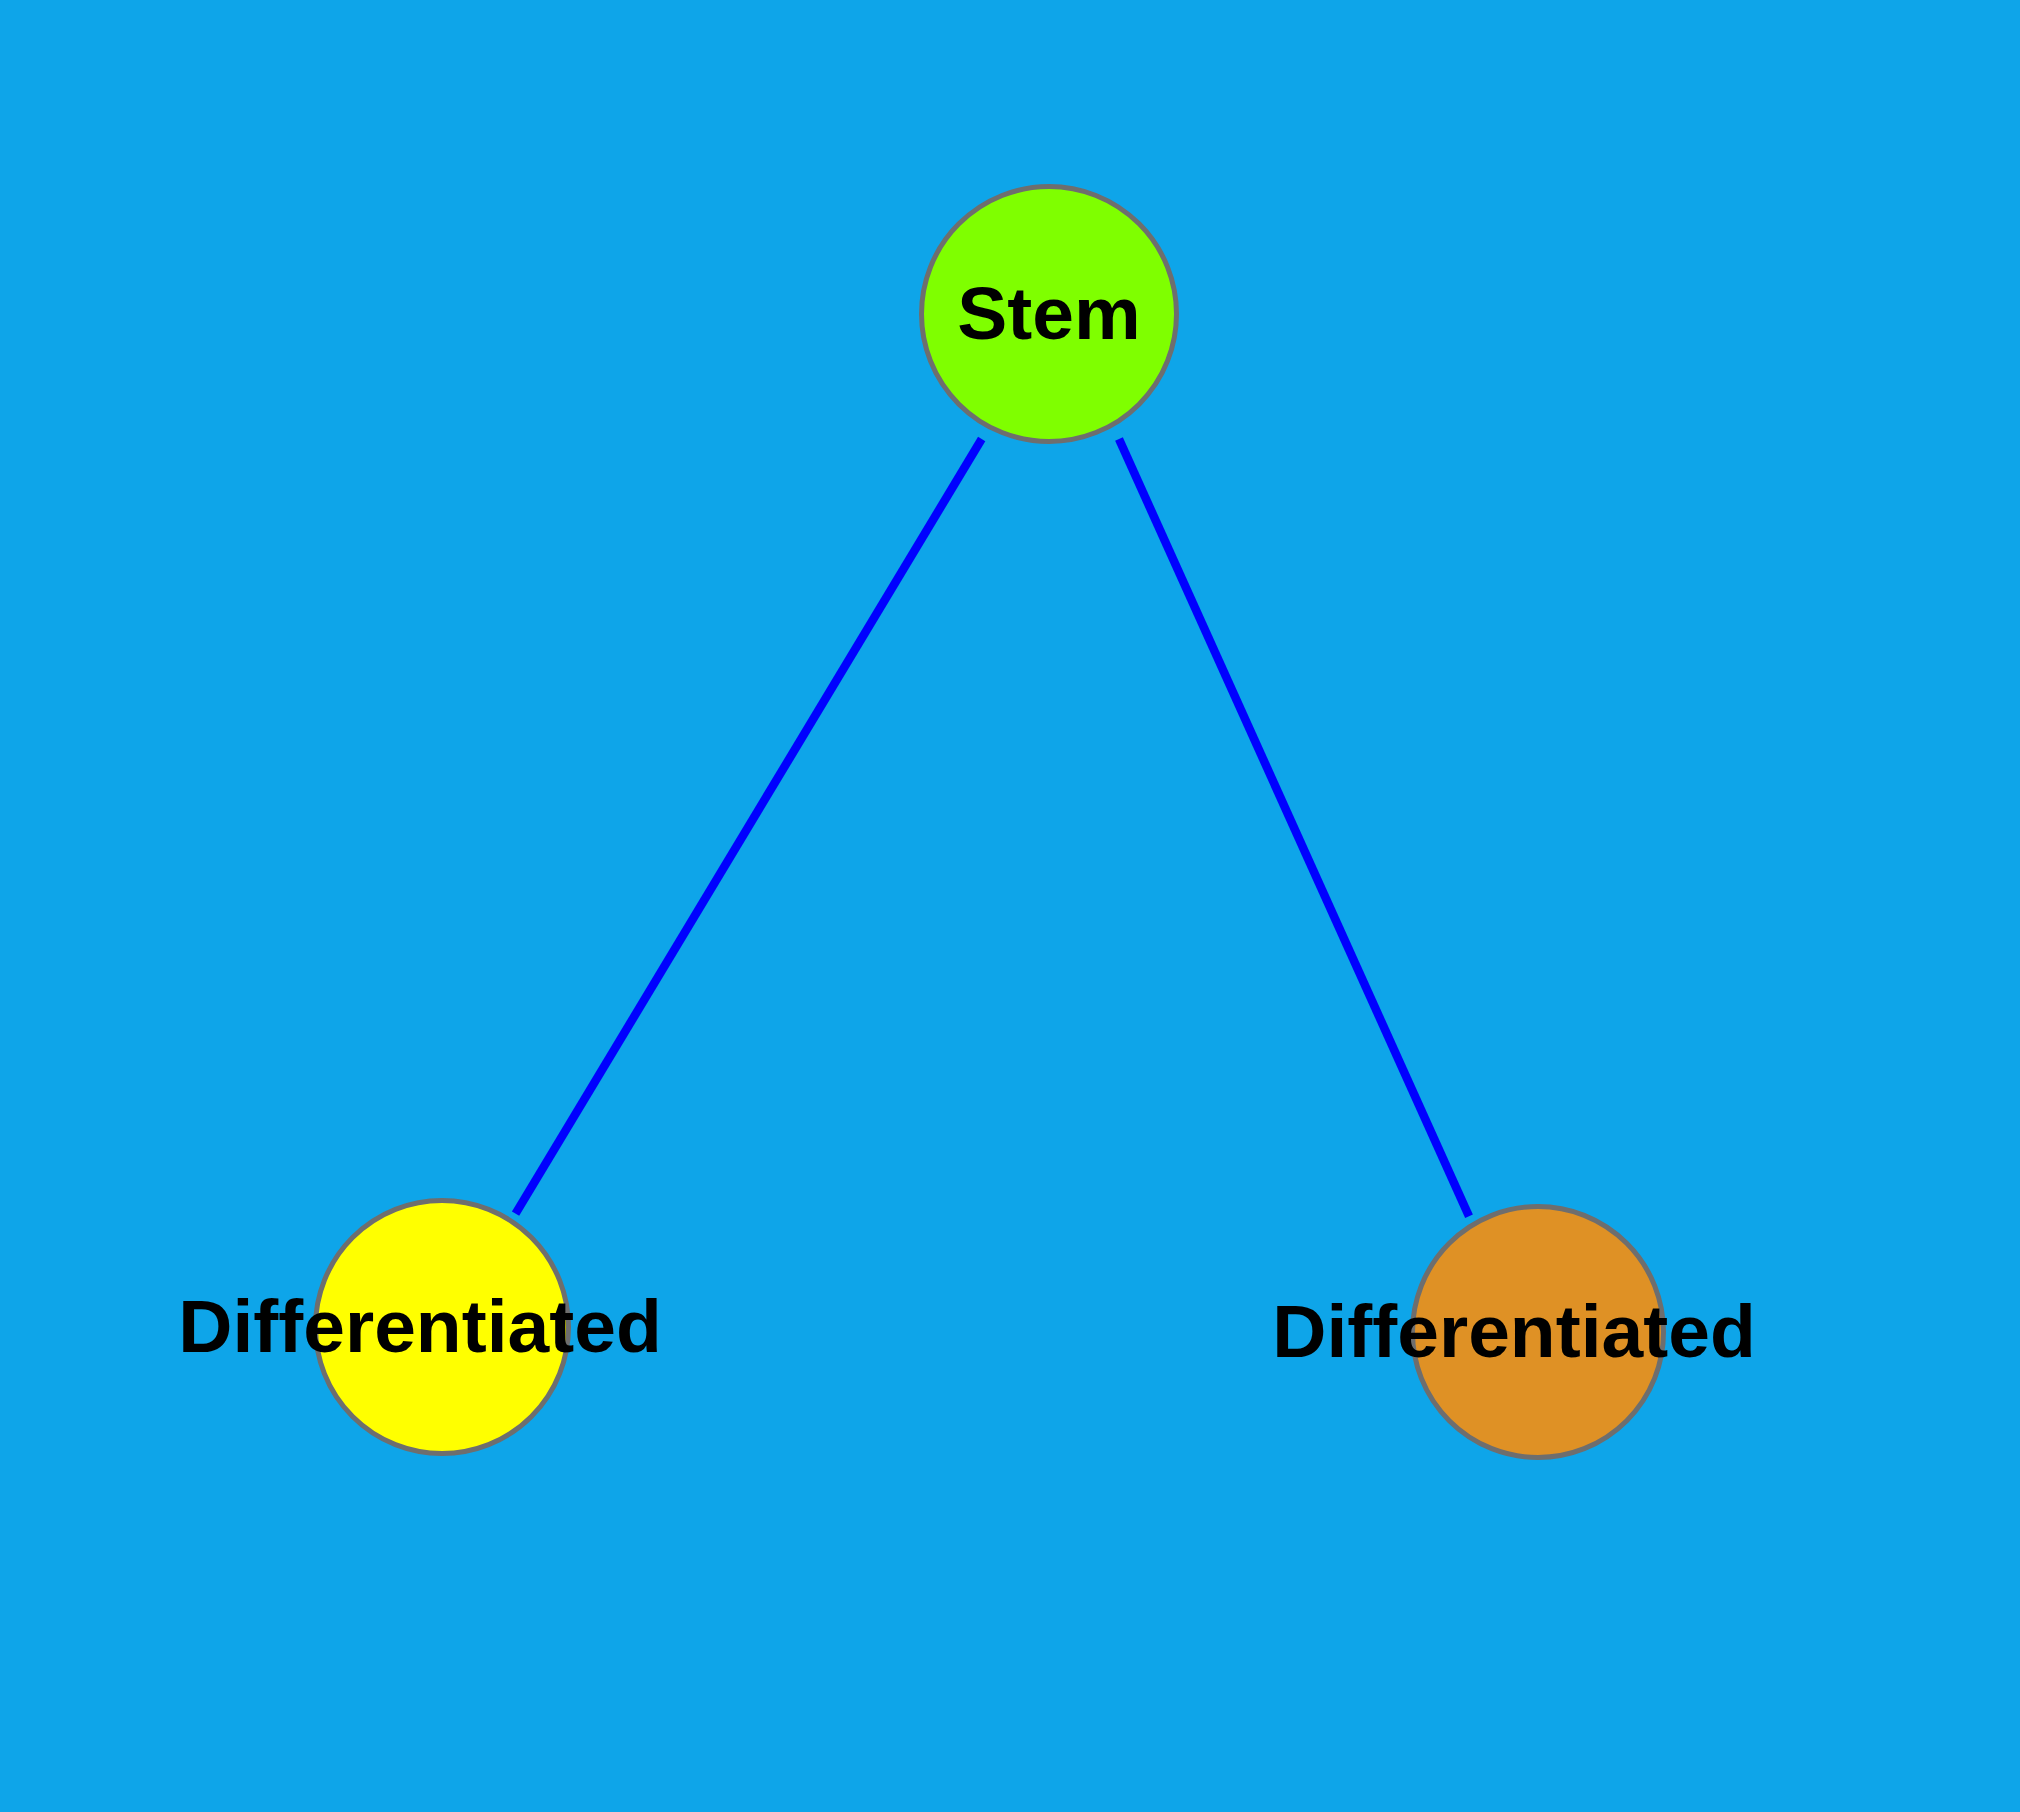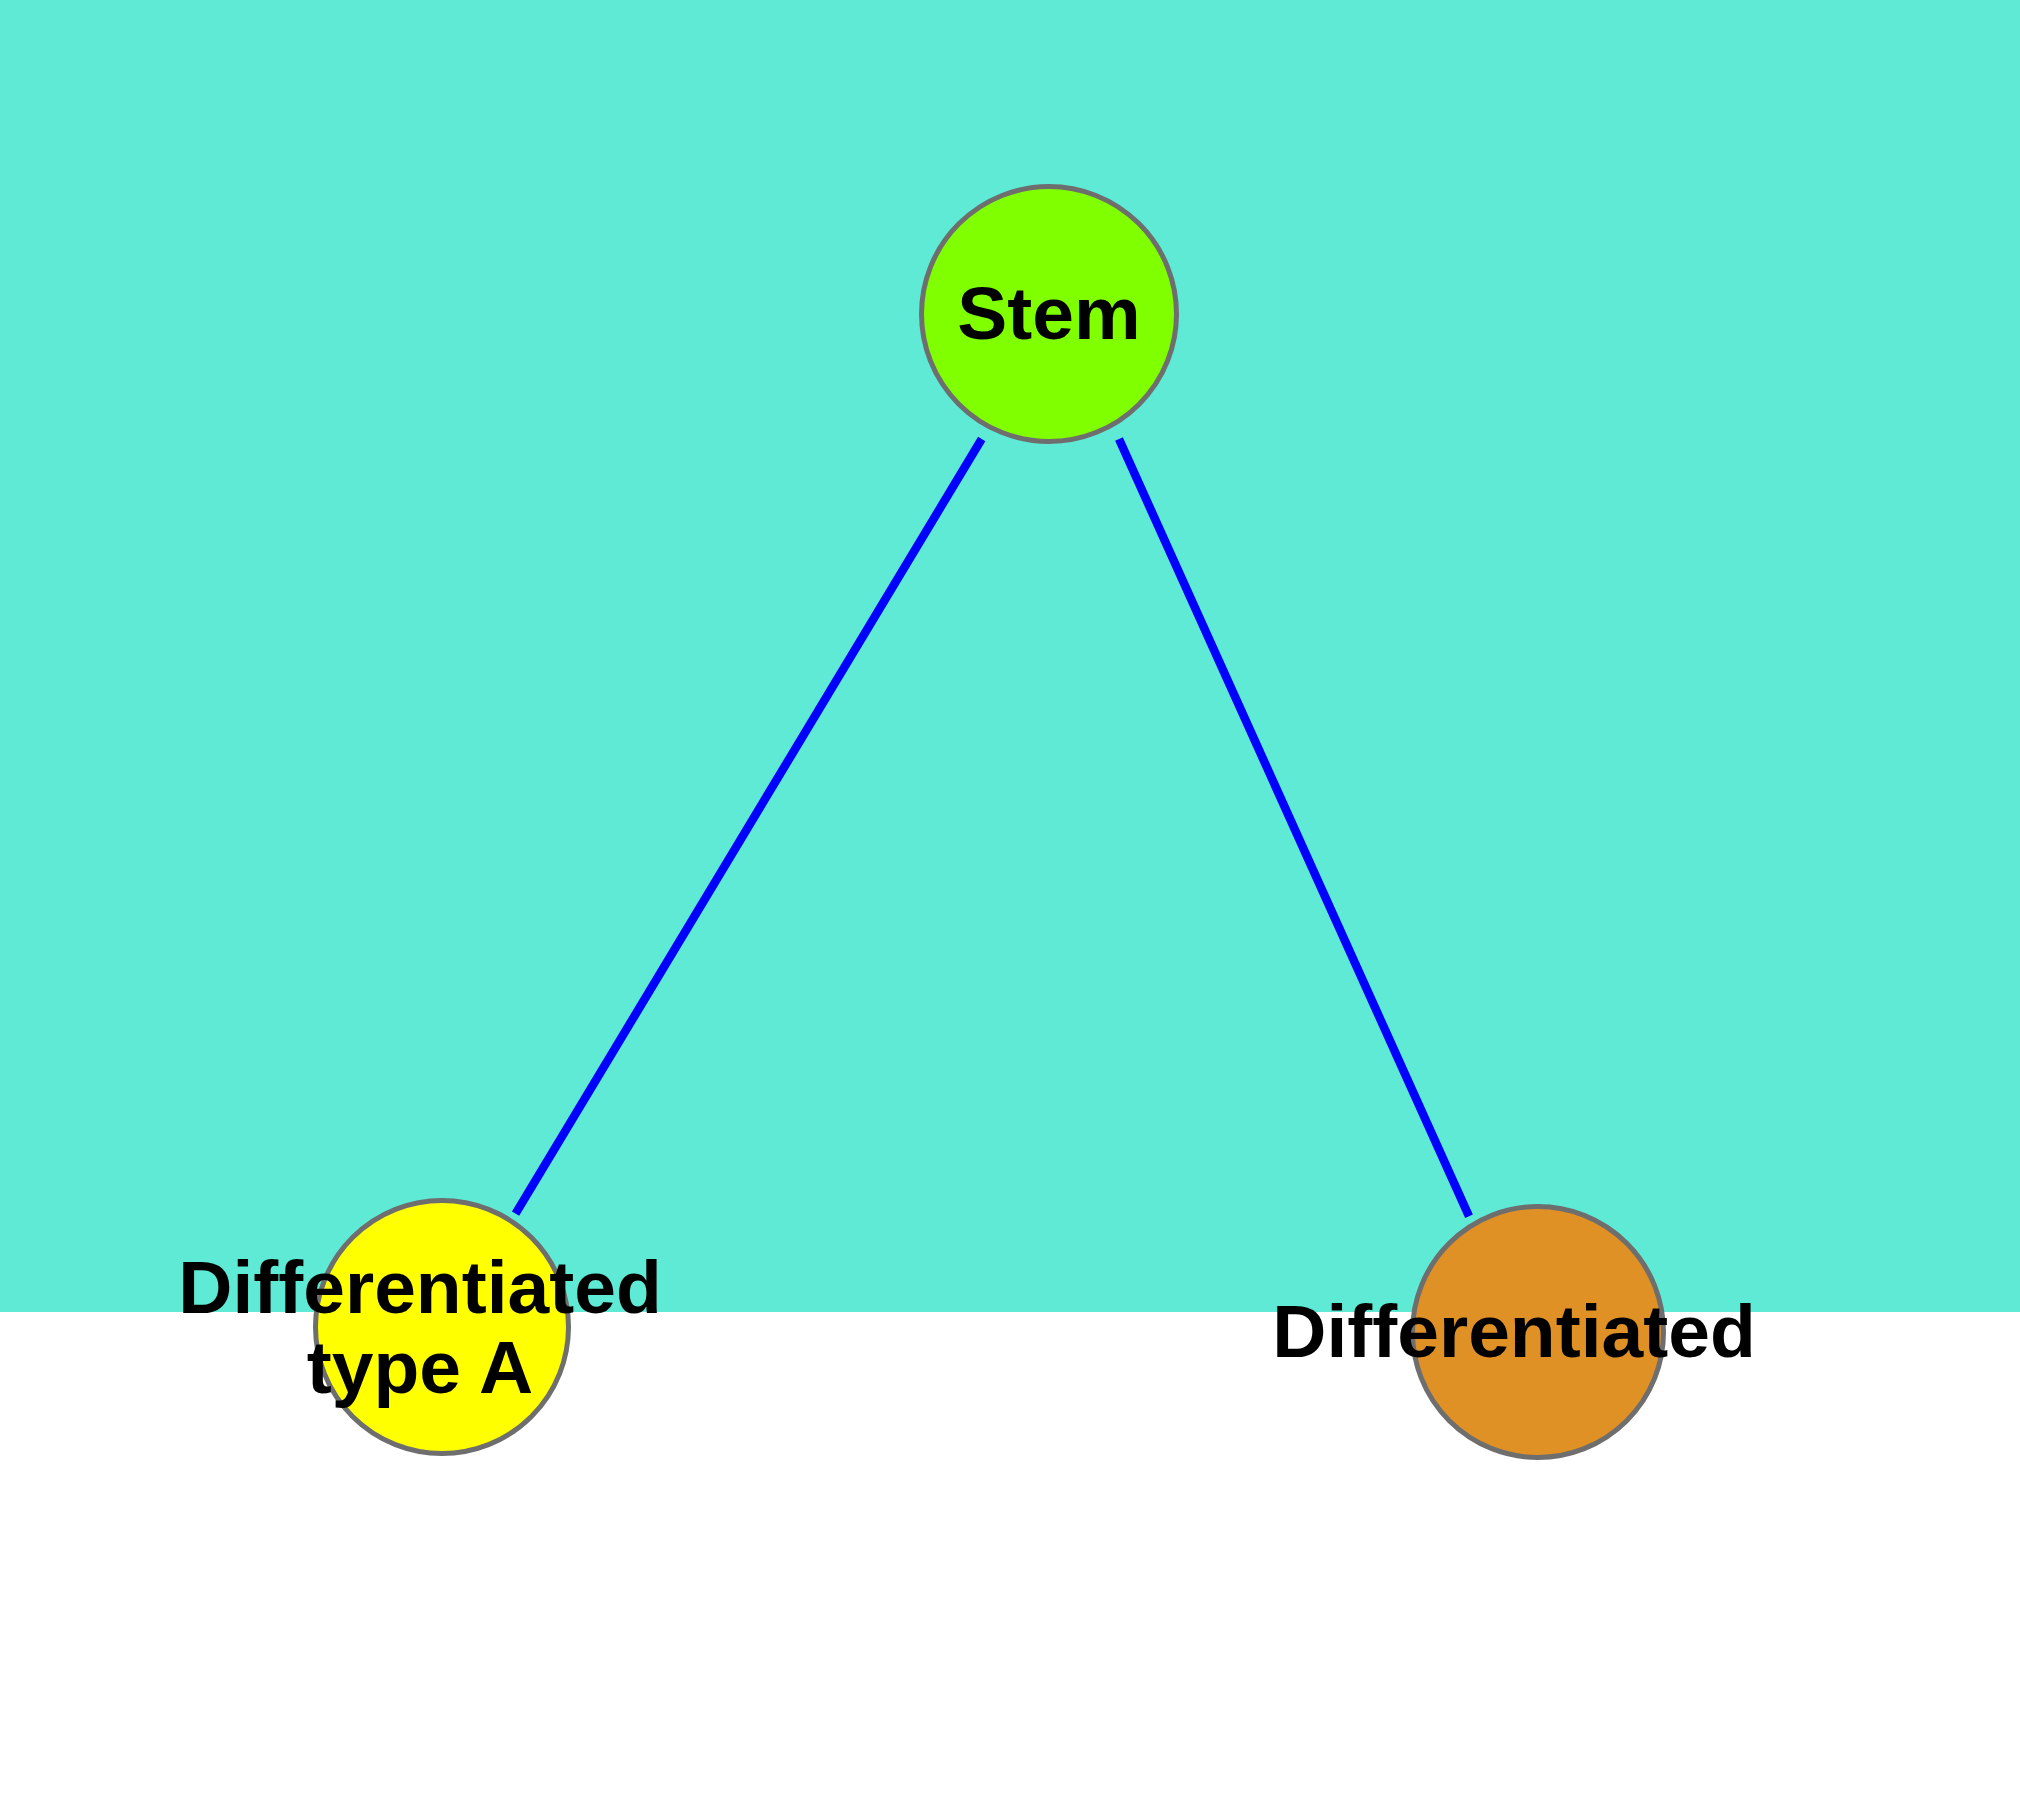--- a/index.html
+++ b/index.html
@@ -54,39 +54,38 @@
     line-height: 1.06;
     pointer-events: none;
   }
   .node-label .label-line {
     display: block;
   }
 </style>
 </head>
 <body style="width: 2021px; height: 1812px;">
 
-<div id="graph-canvas" style="width: 2021px; height: 1312px; background: #5eead4;">
+<div id="graph-canvas" style="width: 2021px; height: 1812px; background: #0ea5e9;">
 
   <svg id="edge-layer" viewBox="0 0 2384 2138">
     <line id="svg-edge-0" stroke="#0000ff" stroke-width="10" stroke-linecap="butt" x1="1158" y1="518" x2="608" y2="1432"></line>
     <line id="svg-edge-1" stroke="#0000ff" stroke-width="10" stroke-linecap="butt" x1="1320" y1="518" x2="1733" y2="1435"></line>
   </svg>
 
   <div class="node" id="node-0" style="left: 919px; top: 184px; width: 260px; height: 260px;">
     <div class="node-circle" style="width: 260px; height: 260px; background: rgb(127, 255, 0); border: 5.1px solid rgb(110, 110, 110);"></div>
     <div class="node-label" style="font-size: 75px; color: rgb(0, 0, 0); transform: translate(calc(-50% + 0px), calc(-50% + 0px));">
       <span class="label-line">Stem</span>
     </div>
   </div>
 
   <div class="node" id="node-1" style="left: 313px; top: 1198px; width: 258px; height: 258px;">
     <div class="node-circle" style="width: 258px; height: 258px; background: rgb(255, 255, 0); border: 5.1px solid rgb(110, 110, 110);"></div>
     <div class="node-label" style="font-size: 75px; color: rgb(0, 0, 0); transform: translate(calc(-50% - 22px), calc(-50% + 0px));">
       <span class="label-line">Differentiated</span>
-      <span class="label-line">type A</span>
     </div>
   </div>
 
   <div class="node" id="node-2" style="left: 1410px; top: 1204px; width: 256px; height: 256px;">
     <div class="node-circle" style="width: 256px; height: 256px; background: rgb(223, 145, 37); border: 5.1px solid rgb(110, 110, 110);"></div>
     <div class="node-label" style="font-size: 75px; color: rgb(0, 0, 0); transform: translate(calc(-50% - 24px), calc(-50% + 0px));">
       <span class="label-line">Differentiated</span>
     </div>
   </div>
 

